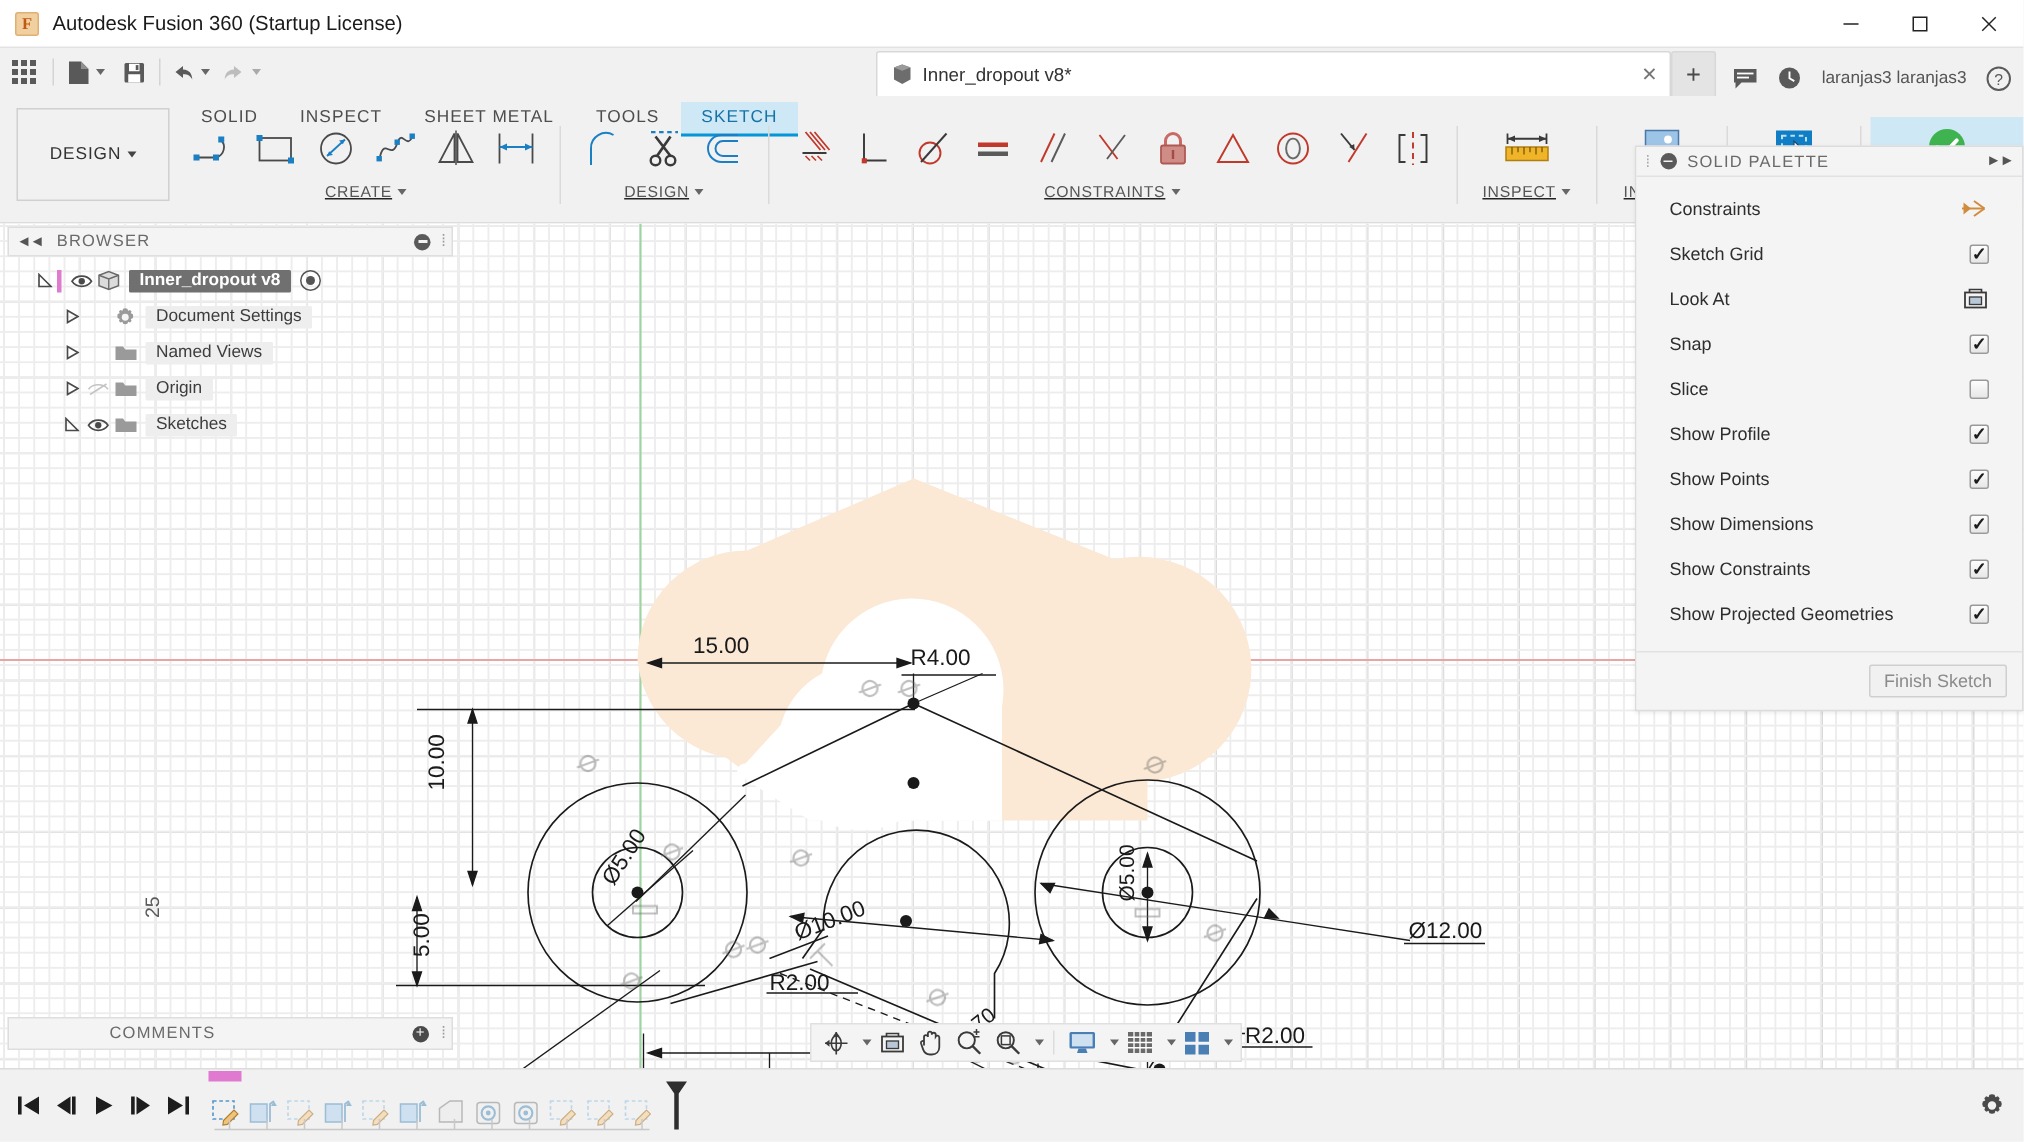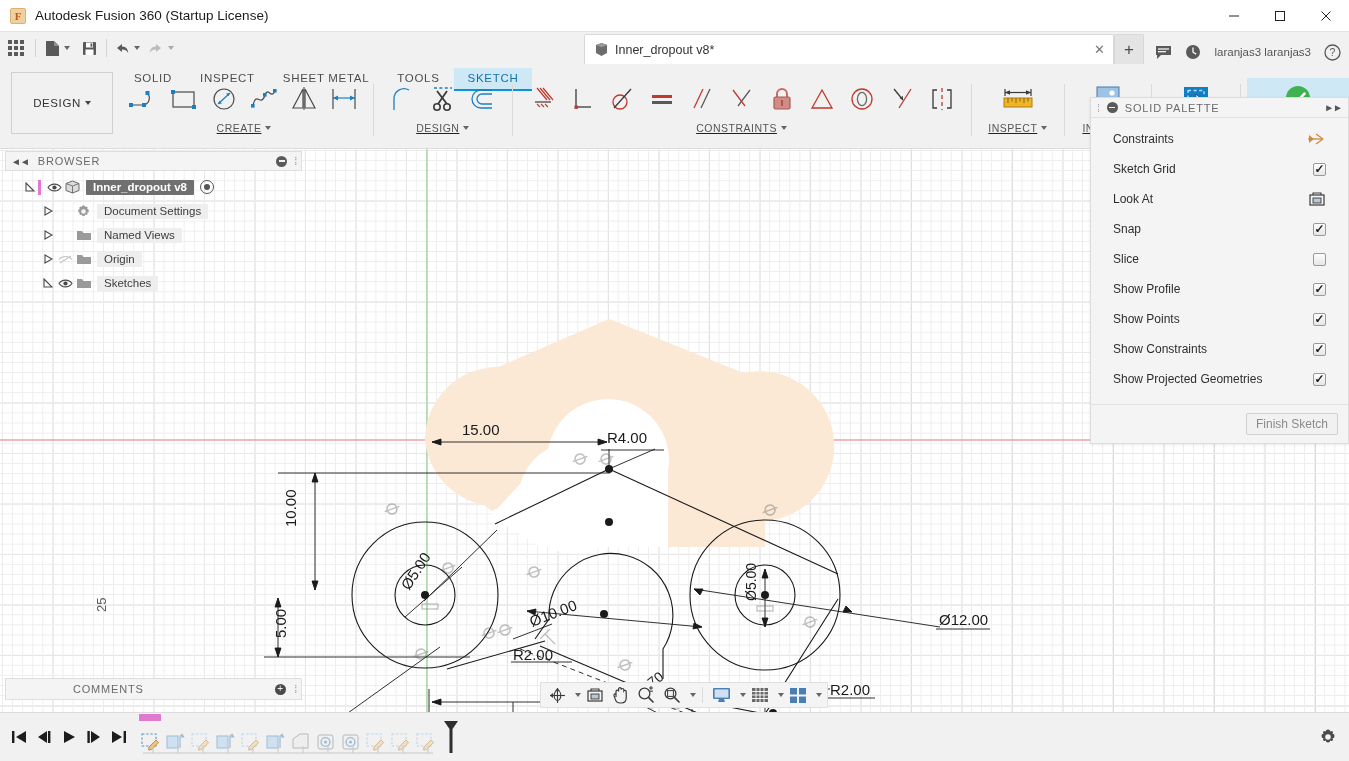--- a/index.html
+++ b/index.html
@@ -1034,20 +1034,24 @@
     </div>
     <div class="opt-row">
       <span>Show Profile</span>
       <span class="opt-ctl cbox on"></span>
     </div>
     <div class="opt-row">
       <span>Show Points</span>
       <span class="opt-ctl cbox on"></span>
     </div>
     <div class="opt-row">
+      <span>Show Dimensions</span>
+      <span class="opt-ctl cbox on"></span>
+    </div>
+    <div class="opt-row">
       <span>Show Constraints</span>
       <span class="opt-ctl cbox on"></span>
     </div>
     <div class="opt-row">
       <span>Show Projected Geometries</span>
       <span class="opt-ctl cbox on"></span>
     </div>
   </div>
   <div id="pal-footer">
     <div id="finish-sketch-btn">Finish Sketch</div>

